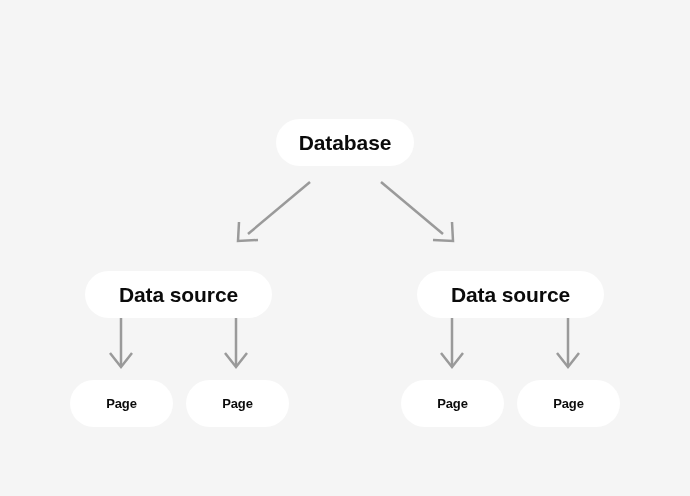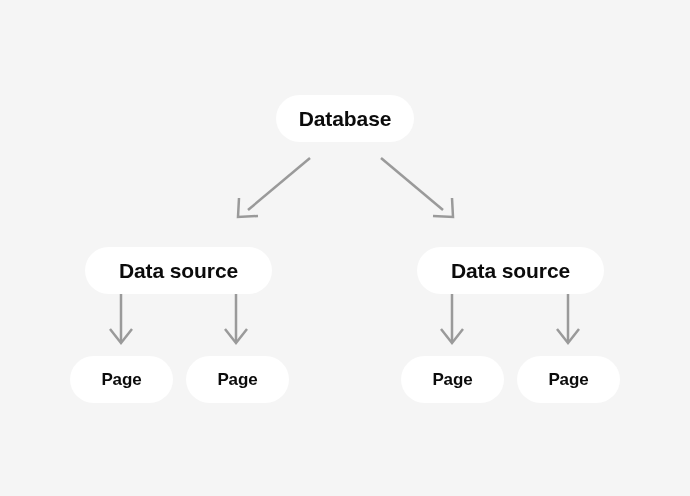--- a/index.html
+++ b/index.html
@@ -12,20 +12,21 @@
     height: 496px;
     background: #f5f5f5;
     font-family: "Liberation Sans", sans-serif;
     overflow: hidden;
   }
   #canvas {
     position: relative;
     width: 690px;
     height: 404px;
     background: #f5f5f5;
+    margin-top: 24px;
   }
   #edge-layer {
     position: absolute;
     left: 0;
     top: 0;
     width: 690px;
     height: 496px;
     pointer-events: none;
   }
   .node {
@@ -58,21 +59,21 @@
     width: 187px;
     height: 47px;
     font-size: 21px;
   }
   .node-datasource-left  { left: 85px; }
   .node-datasource-right { left: 417px; }
   .node-page {
     top: 356px;
     width: 103px;
     height: 47px;
-    font-size: 17px;
+    font-size: 13px;
   }
   .node-page-1 { left: 70px; }
   .node-page-2 { left: 186px; }
   .node-page-3 { left: 401px; }
   .node-page-4 { left: 517px; }
 </style>
 </head>
 <body>
 
 <div id="canvas">

